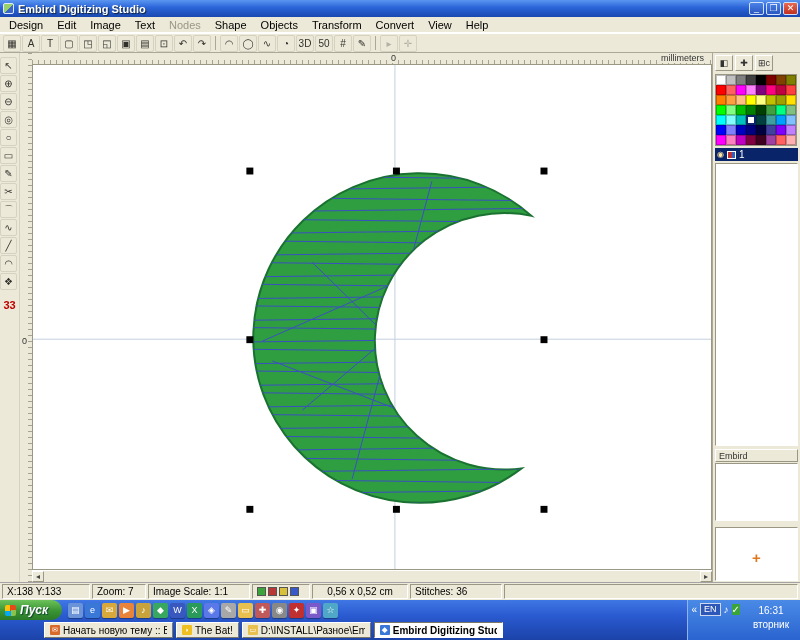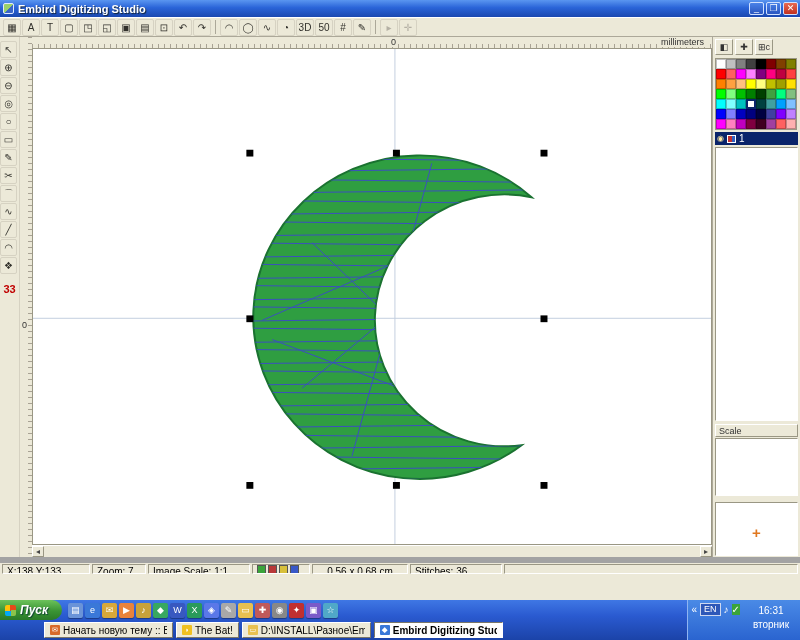--- a/index.html
+++ b/index.html
@@ -81,34 +81,34 @@
   .objects-box { flex:1; margin-top:2px; min-height:0; }
   .parts-header { height:13px; font-size:9px; color:#333; padding:1px 3px; background:#ece9d8;
     border:1px solid; border-color:#fff #9a9784 #9a9784 #fff; margin-top:3px; }
   .parts-box { height:58px; margin-top:1px; }
   .preview-box { height:54px; margin-top:6px; position:relative; }
   .hoop-cross { position:absolute; left:50%; top:55%; transform:translate(-50%,-50%);
     color:#e07820; font-size:15px; font-weight:bold; }
 
   
   .statusbar { height:18px; display:flex; gap:2px; align-items:stretch; background:#ece9d8;
-    border-top:6px solid #a3a3a3; padding:1px 2px; }
+    border-top:1px solid #a3a3a3; padding:1px 2px; }
   .seg { border:1px solid; border-color:#9a9784 #fff #fff #9a9784; padding:1px 4px; font-size:10px;
     white-space:nowrap; overflow:hidden; line-height:12px; }
   .seg.fill { flex:1; }
   [data-name="cursor-position"] { width:88px; }
   [data-name="zoom-level"] { width:54px; }
   [data-name="image-scale"] { width:102px; }
   [data-name="color-indicators"] { width:58px; display:flex; gap:2px; align-items:center; }
   [data-name="design-size"] { width:96px; text-align:center; }
   [data-name="stitch-count"] { width:92px; }
   .seg-icon { width:9px; height:9px; display:inline-block; border:1px solid #555; }
 
   
-  .taskbar { height:40px; display:flex; background:linear-gradient(180deg,#3f77e4 0%,#2a5ad0 40%,#1b43a8 100%); color:#fff;margin-top:25px; }
+  .taskbar { height:40px; display:flex; background:linear-gradient(180deg,#3f77e4 0%,#2a5ad0 40%,#1b43a8 100%); color:#fff; }
   .tb-left { flex:1; min-width:0; display:flex; flex-direction:column; }
   .tb-row1 { height:20px; display:flex; align-items:center; }
   .start-btn { height:20px; display:flex; align-items:center; gap:4px; padding:0 14px 0 5px;
     background:linear-gradient(180deg,#6cc25a 0%,#3a9434 55%,#2a7a28 100%); border:none;
     border-radius:0 10px 10px 0; color:#fff; font-weight:bold; font-style:italic; font-size:12px;
     text-shadow:1px 1px 1px #143; cursor:default; }
   .winlogo { width:11px; height:11px; border-radius:2px;
     background:conic-gradient(#e64a19 0 25%, #8bc34a 0 50%, #03a9f4 0 75%, #ffc107 0 100%); }
   .quicklaunch { display:flex; gap:2px; margin-left:6px; align-items:center; }
   .ql { width:15px; height:15px; border-radius:2px; color:#fff; font-size:9px; line-height:15px;
@@ -136,20 +136,33 @@
   <div class="titlebar" data-name="title-bar">
     <span class="app-icon" data-name="application-icon"></span>
     <span class="win-title" data-name="window-title">Embird Digitizing Studio</span>
     <span class="winbtns" data-name="window-controls">
         <button class="winbtn" data-name="minimize-button">_</button>
         <button class="winbtn" data-name="maximize-button">❐</button>
         <button class="winbtn close" data-name="close-button">✕</button>
       </span>
   </div>
 
+  <div class="menubar" data-name="menu-bar">
+      <span class="menu-item" data-name="menu-item-design">Design</span>
+      <span class="menu-item" data-name="menu-item-edit">Edit</span>
+      <span class="menu-item" data-name="menu-item-image">Image</span>
+      <span class="menu-item" data-name="menu-item-text">Text</span>
+      <span class="menu-item disabled" data-name="menu-item-nodes">Nodes</span>
+      <span class="menu-item" data-name="menu-item-shape">Shape</span>
+      <span class="menu-item" data-name="menu-item-objects">Objects</span>
+      <span class="menu-item" data-name="menu-item-transform">Transform</span>
+      <span class="menu-item" data-name="menu-item-convert">Convert</span>
+      <span class="menu-item" data-name="menu-item-view">View</span>
+      <span class="menu-item" data-name="menu-item-help">Help</span>
+    </div>
 
   <div class="toolbar" data-name="main-toolbar">
       <button class="tb-btn" data-name="design-grid-button">▦</button>
       <button class="tb-btn" data-name="lettering-button">A</button>
       <button class="tb-btn" data-name="monogram-button">T</button>
       <button class="tb-btn" data-name="new-design-button">▢</button>
       <button class="tb-btn" data-name="open-design-button">◳</button>
       <button class="tb-btn" data-name="import-image-button">◱</button>
       <button class="tb-btn" data-name="save-design-button">▣</button>
       <button class="tb-btn" data-name="print-design-button">▤</button>
@@ -289,39 +302,39 @@
           <span class="swatch" data-name="palette-swatch" style="background: rgb(255, 176, 176);"></span>
         </div>
       <div class="colorlist" data-name="color-list">
           <div class="clrow" data-name="color-list-item">
             <span class="cl-eye" data-name="visibility-icon">◉</span>
             <span class="cl-chip" data-name="thread-color-chip"></span>
             <span class="cl-label" data-name="color-number-label">1</span>
           </div>
         </div>
       <div class="rp-box objects-box" data-name="objects-list"></div>
-      <div class="parts-header" data-name="parts-header">Scale</div>
+      <div class="parts-header" data-name="parts-header">Embird</div>
       <div class="rp-box parts-box" data-name="parts-list"></div>
       <div class="rp-box preview-box" data-name="design-preview-pane">
         <span class="hoop-cross" data-name="hoop-center-marker">+</span>
       </div>
     </div>
   </div>
 
   <div class="statusbar" data-name="status-bar">
       <div class="seg" data-name="cursor-position">X:138 Y:133</div>
       <div class="seg" data-name="zoom-level">Zoom: 7</div>
       <div class="seg" data-name="image-scale">Image Scale: 1:1</div>
       <div class="seg" data-name="color-indicators">
         <span class="seg-icon" data-name="status-indicator-icon" style="background: rgb(58, 164, 58);"></span>
         <span class="seg-icon" data-name="status-indicator-icon" style="background: rgb(184, 56, 56);"></span>
         <span class="seg-icon" data-name="status-indicator-icon" style="background: rgb(216, 192, 58);"></span>
         <span class="seg-icon" data-name="status-indicator-icon" style="background: rgb(56, 88, 200);"></span>
       </div>
-      <div class="seg" data-name="design-size">0,56 x 0,68 cm</div>
+      <div class="seg" data-name="design-size">0,56 x 0,52 cm</div>
       <div class="seg" data-name="stitch-count">Stitches: 36</div>
       <div class="seg fill" data-name="status-filler"></div>
     </div>
 
   <div class="taskbar" data-name="taskbar">
     <div class="tb-left" data-name="taskbar-left">
       <div class="tb-row1" data-name="taskbar-top-row">
         <button class="start-btn" data-name="start-button">
           <span class="winlogo" data-name="windows-logo-icon"></span>
           <span data-name="start-button-label">Пуск</span>

